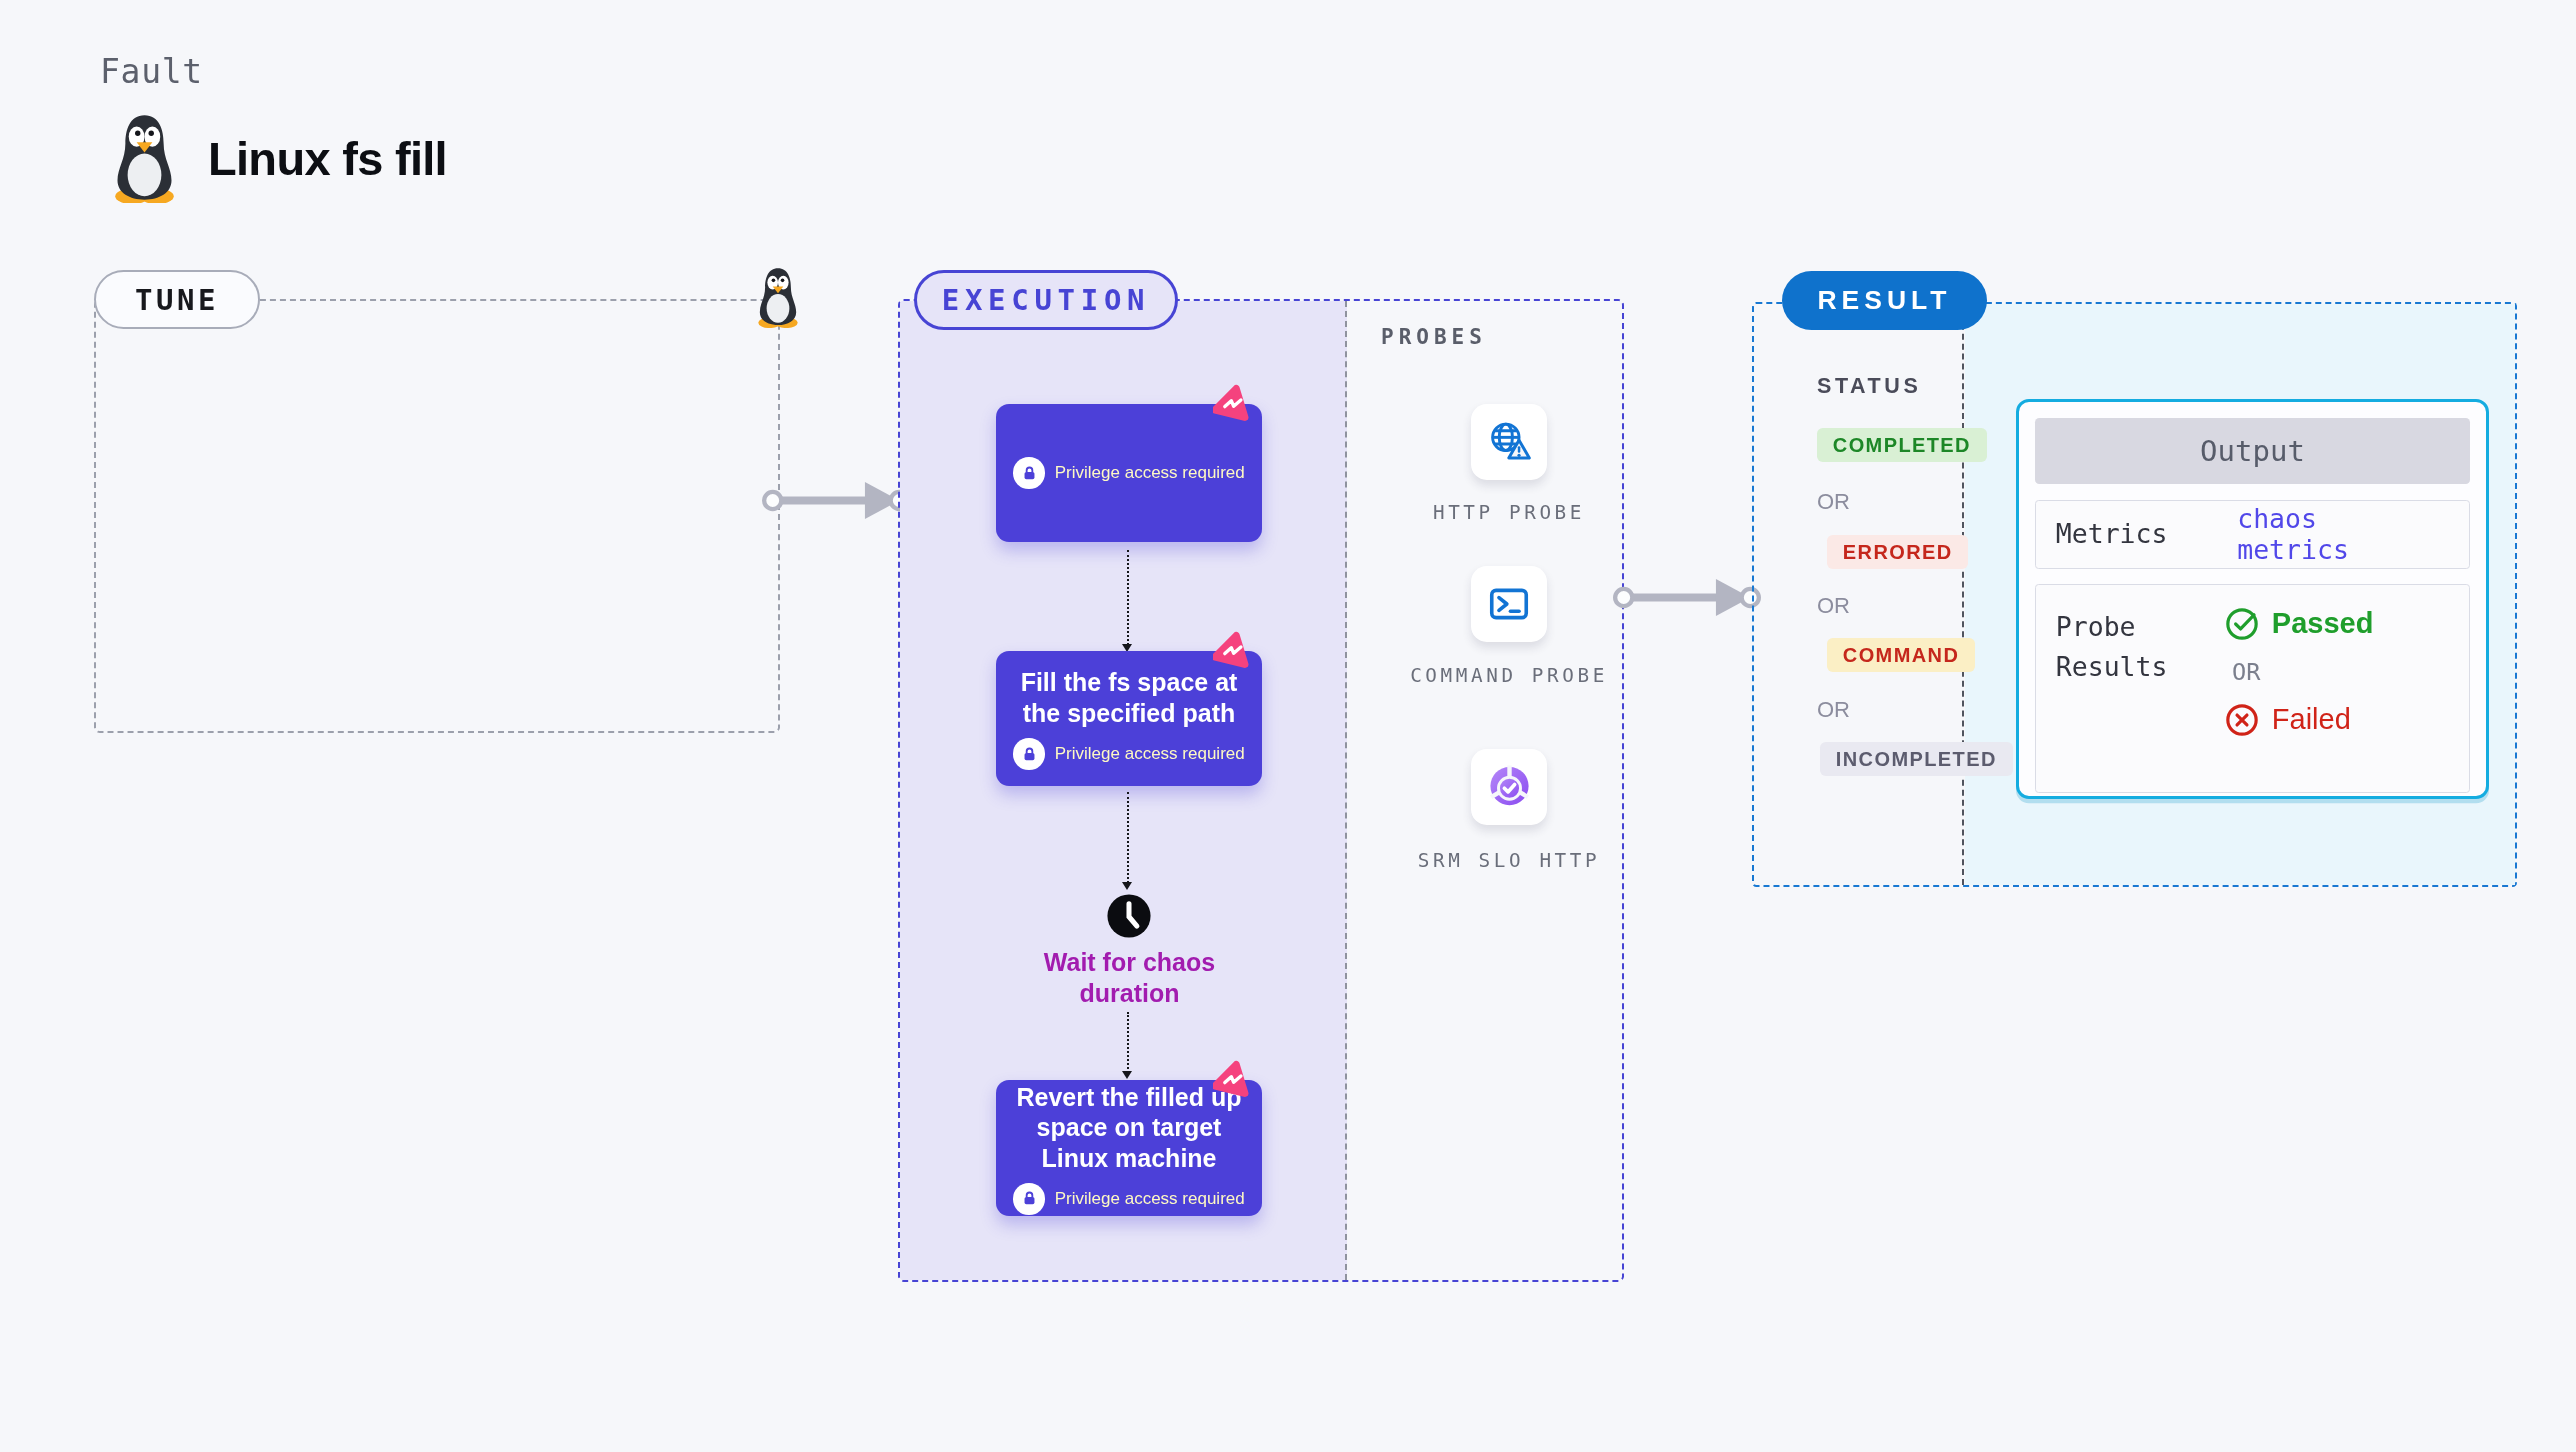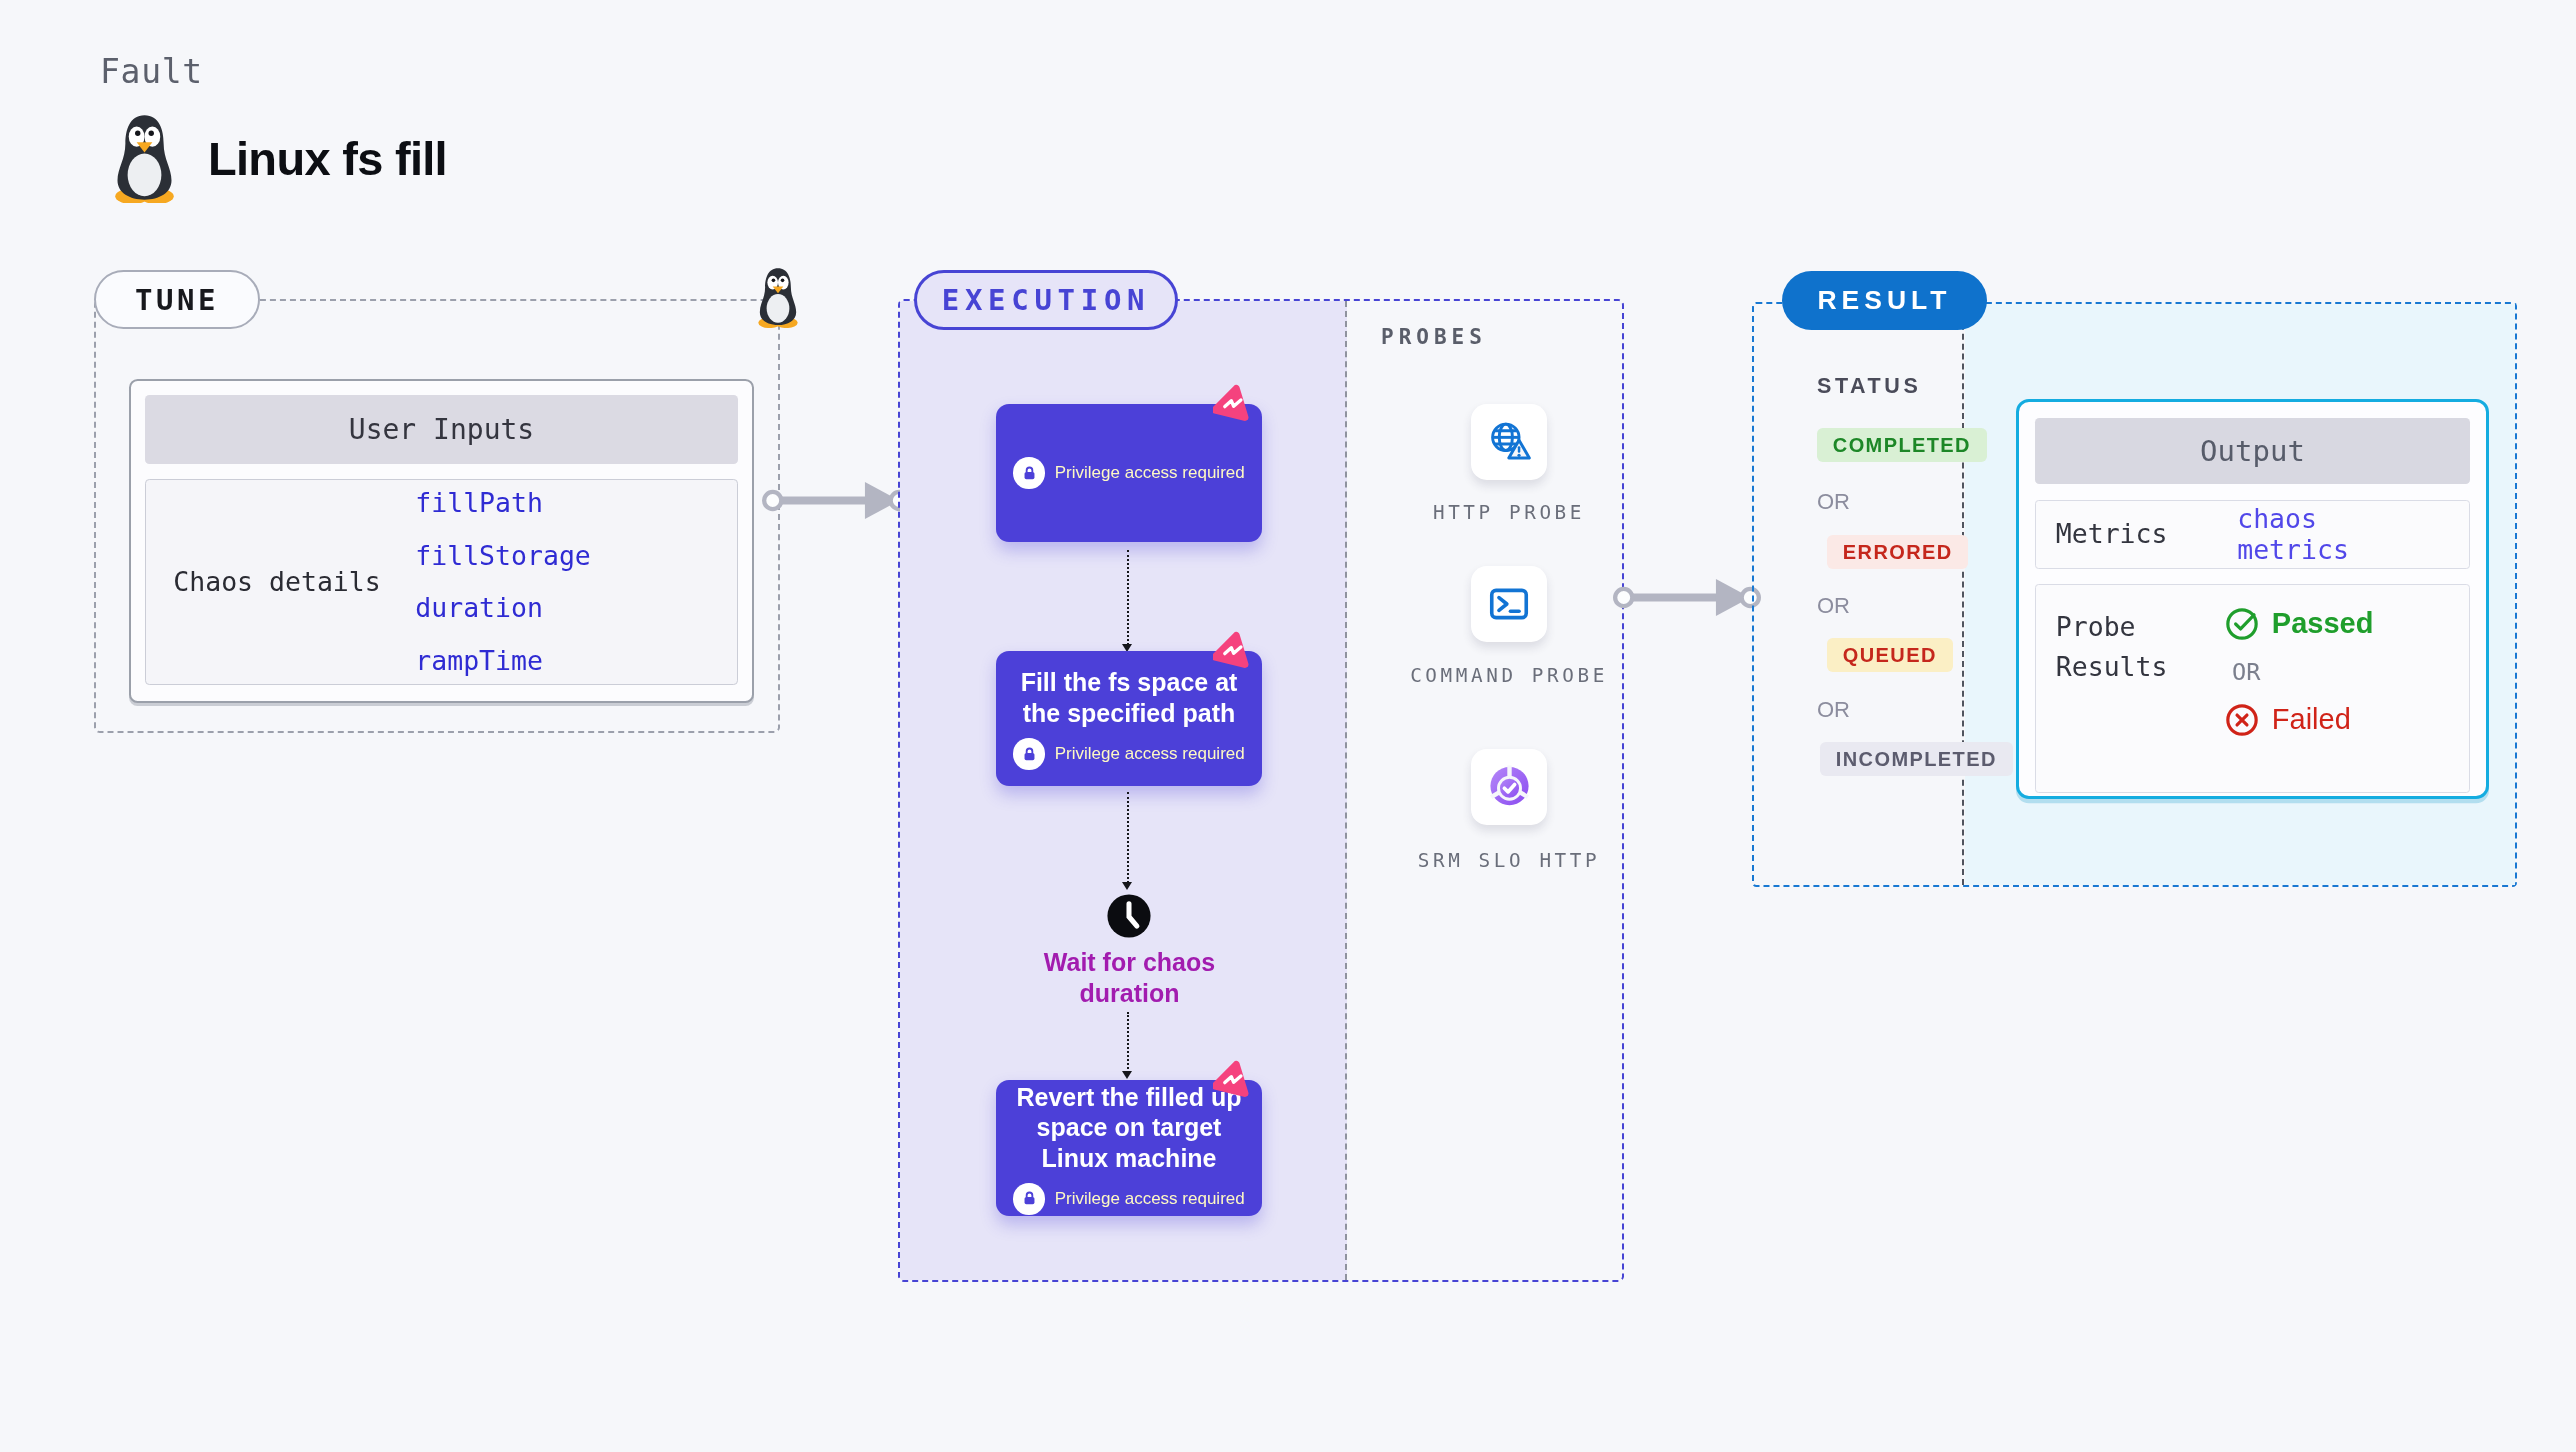--- a/index.html
+++ b/index.html
@@ -163,32 +163,20 @@
       </svg>
     <h1>Linux fs fill</h1>
   </div>
 
   <div class="tune-box"></div>
   <div class="pill pill-tune">TUNE</div>
   <svg class="tux-small" width="50" height="62" viewBox="0 0 66 80">
       <use href="#tux"></use>
     </svg>
 
-  <div class="user-inputs">
-    <div class="ui-header">User Inputs</div>
-    <div class="ui-row">
-      <div class="ui-label">Chaos details</div>
-      <div class="ui-links">
-        <a>fillPath</a>
-        <a>fillStorage</a>
-        <a>duration</a>
-        <a>rampTime</a>
-      </div>
-    </div>
-  </div>
 
   <svg class="flow-arrow" style="left:762px;top:476px" width="148" height="49" viewBox="0 0 207 68">
       <use href="#arrowBody"></use>
     </svg>
 
   <div class="exec-outer">
     <div class="exec-purple">
 
       <div class="step" style="top:103px;height:138px">
         <svg class="chaos-flag" width="39" height="39" viewBox="0 0 64 64">
@@ -297,21 +285,21 @@
 
   <div class="result-outer">
     <div class="result-cyan"></div>
     <div class="result-sep"></div>
 
     <div class="status-label">STATUS</div>
     <div class="status-badge b-completed">COMPLETED</div>
     <div class="status-or or-1">OR</div>
     <div class="status-badge b-errored">ERRORED</div>
     <div class="status-or or-2">OR</div>
-    <div class="status-badge b-queued">QUEUED</div>
+    <div class="status-badge b-queued">COMMAND</div>
     <div class="status-or or-3">OR</div>
     <div class="status-badge b-incompleted">INCOMPLETED</div>
   </div>
   <div class="pill pill-result">RESULT</div>
 
   <div class="output-box">
     <div class="out-header">Output</div>
 
     <div class="out-row out-metrics">
       <div class="out-label">Metrics</div>

